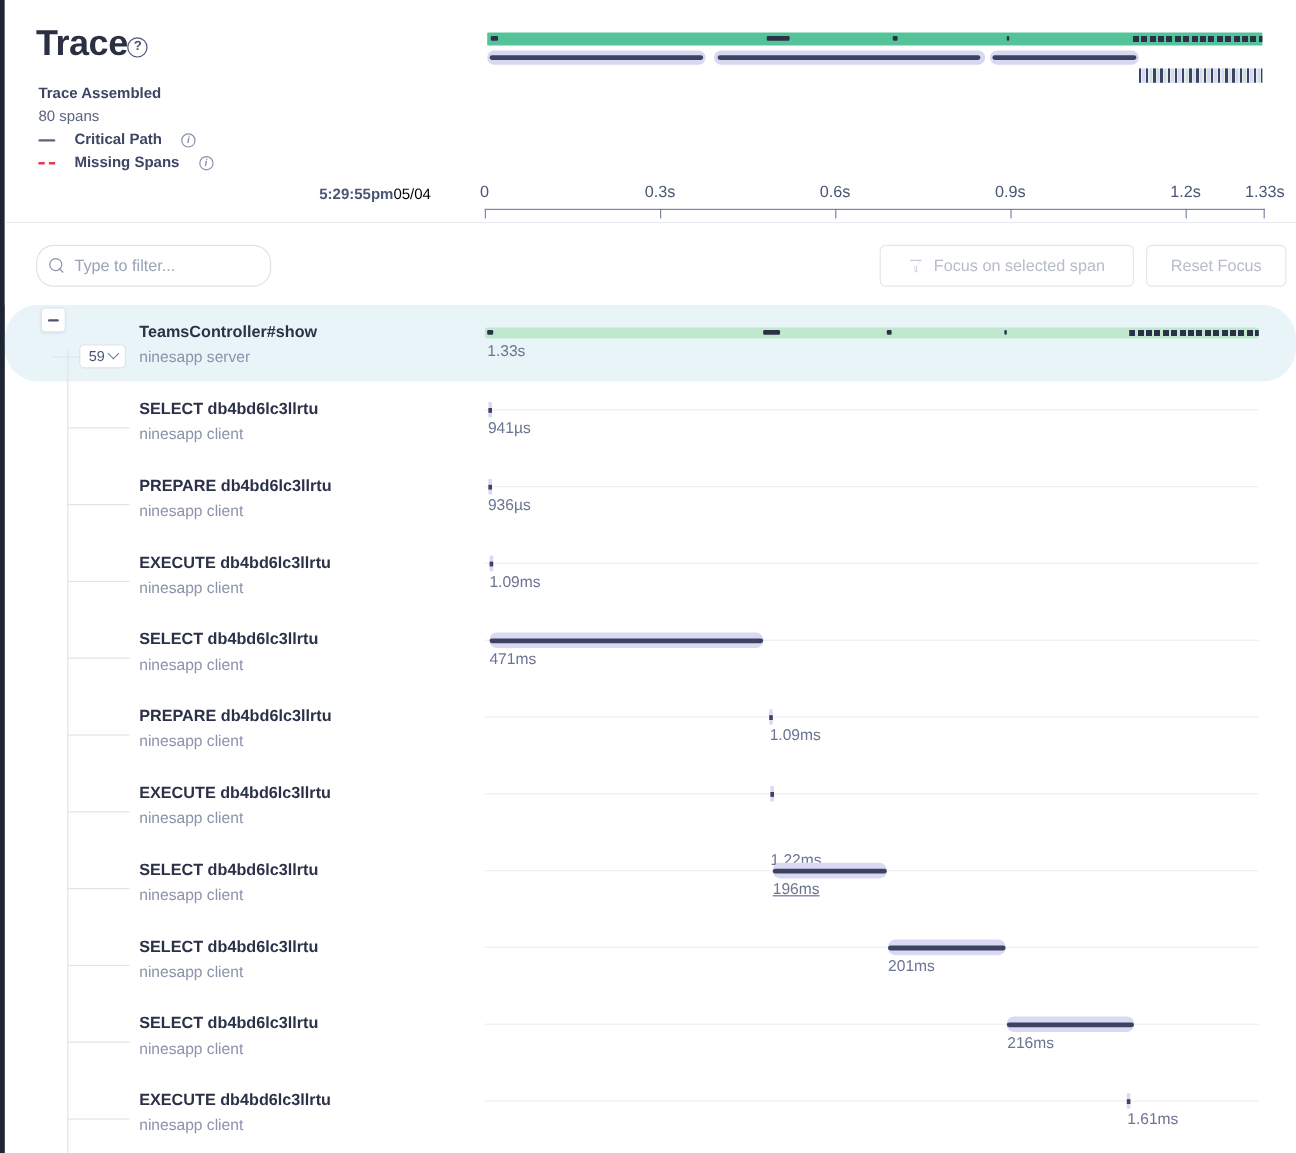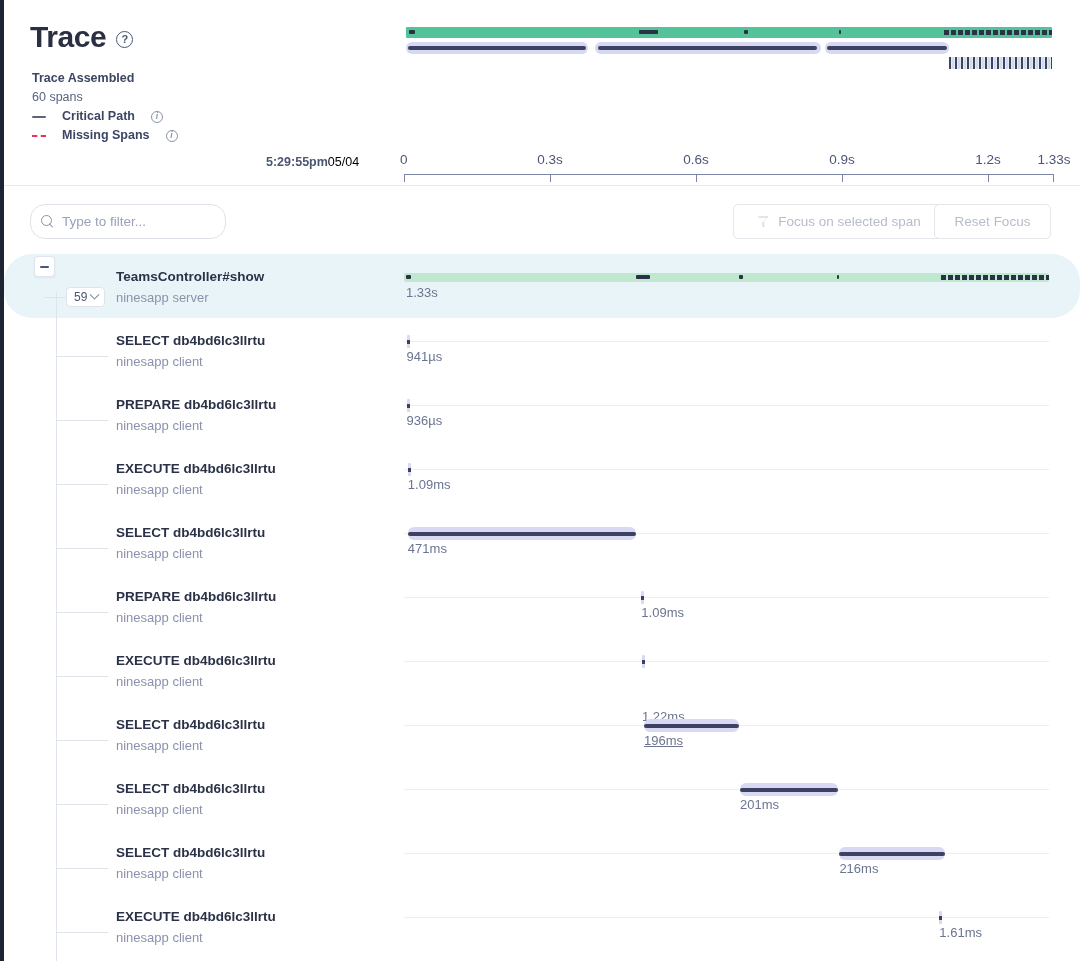--- a/index.html
+++ b/index.html
@@ -23,21 +23,21 @@
 
   
   .header {
     position: absolute; left: 4px; top: 0;
     width: 1076px; height: 186px;
     background: #ffffff;
     border-bottom: 1px solid #e7e9ee;
   }
   .title-row {
     position: absolute; left: 26px; top: 22px;
-    display: flex; align-items: center; gap: 10px;
+    display: flex; align-items: center; 
   }
   .title-row .title {
     font-size: 30px; font-weight: 700; color: #2b2f42;
     letter-spacing: -0.4px; line-height: 1;
   }
   .help-icon {
     width: 17px; height: 17px; border-radius: 50%;
     border: 1.6px solid #4b5675;
     color: #4b5675; font-size: 11px; font-weight: 700;
     display: flex; align-items: center; justify-content: center;
@@ -156,21 +156,21 @@
   .search-box input::placeholder { color: #9aa2b8; }
 
   .btn {
     position: absolute; top: 18px; height: 35px;
     border: 1px solid #e4e6ec; border-radius: 5px;
     background: #fff; color: #b7bcc9;
     font-family: "Liberation Sans", sans-serif; font-size: 13.5px;
     display: flex; align-items: center; justify-content: center; gap: 9px;
   }
   .btn-focus { left: 729px; width: 212px; }
-  .btn-reset { left: 930px; width: 117px; }
+  .btn-reset { left: 951px; width: 117px; }
   .funnel {
     width: 12px; height: 12px;
     clip-path: polygon(0 0, 100% 0, 60% 45%, 60% 100%, 40% 85%, 40% 45%);
     border: none; background: transparent;
     position: relative;
   }
   .funnel svg { display: block; }
 
   
   .rows {
@@ -266,21 +266,21 @@
 
   <div class="header">
 
     <div class="title-row">
       <span class="title">Trace</span>
       <span class="help-icon">?</span>
     </div>
 
     <div class="meta">
       <div class="assembled">Trace Assembled</div>
-      <div class="spans">60 spans</div>
+      <div class="spans">80 spans</div>
       <div class="legend-row">
         <span class="legend-solid"></span>
         <span>Critical Path</span>
         <span class="legend-i">i</span>
       </div>
       <div class="legend-row">
         <span class="legend-dashed"></span>
         <span>Missing Spans</span>
         <span class="legend-i">i</span>
       </div>

